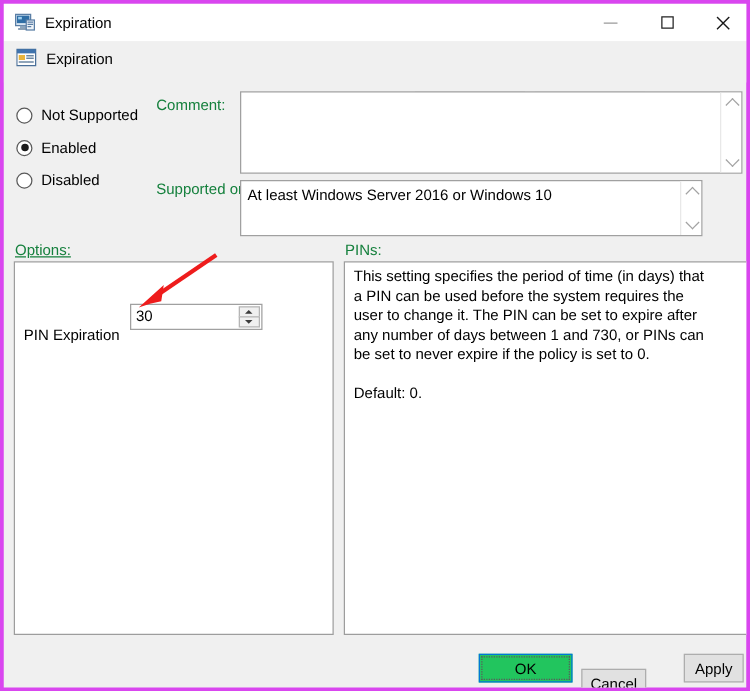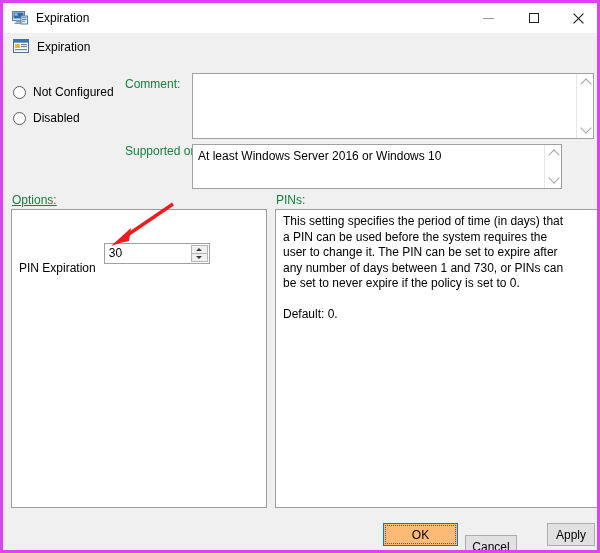--- a/index.html
+++ b/index.html
@@ -283,21 +283,21 @@
     font-size: 12px;
     color: #000;
     background: #e1e1e1;
     border: 1px solid #adadad;
     padding: 0;
     cursor: default;
   }
   .btn-ok {
     left: 380px; top: 520px; width: 75px;
     border: 1px solid #0078d7;
-    background: #fdba74;
+    background: #22c55e;
   }
   .btn-ok .focus-ring {
     position: absolute;
     left: 1px; top: 1px; right: 1px; bottom: 1px;
     border: 1px dotted #5a5a5a;
   }
   .btn-cancel { left: 462px; top: 520px; width: 52px; margin-top: 12px; }
   .btn-apply { left: 544px; top: 520px; width: 48px; }
 
   
@@ -356,21 +356,25 @@
       </svg>
     </span>
     <span class="header-title">Expiration</span>
     <button class="nav-btn prev">Previous Setting</button>
     <button class="nav-btn next">Next Setting</button>
   </div>
 
   <div class="radio-group">
     <label class="radio-row">
       <span class="radio"></span>
-      <span>Not Configured</span>
+      <span>Not Supported</span>
+    </label>
+    <label class="radio-row">
+      <span class="radio checked"></span>
+      <span>Enabled</span>
     </label>
     <label class="radio-row">
       <span class="radio"></span>
       <span>Disabled</span>
     </label>
   </div>
 
   <span class="field-label lbl-comment">Comment:</span>
   <div class="textbox tb-comment">
     <span class="tb-text"></span>

